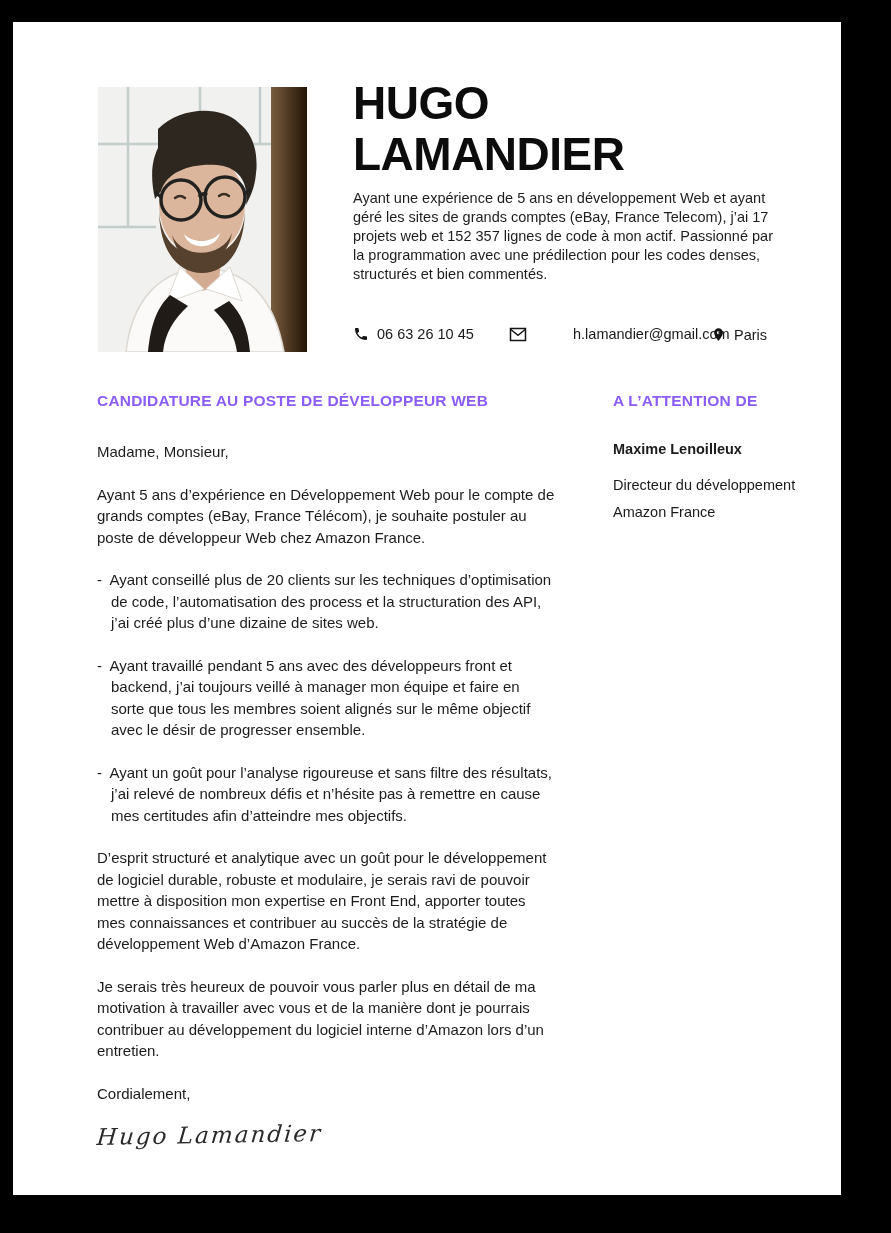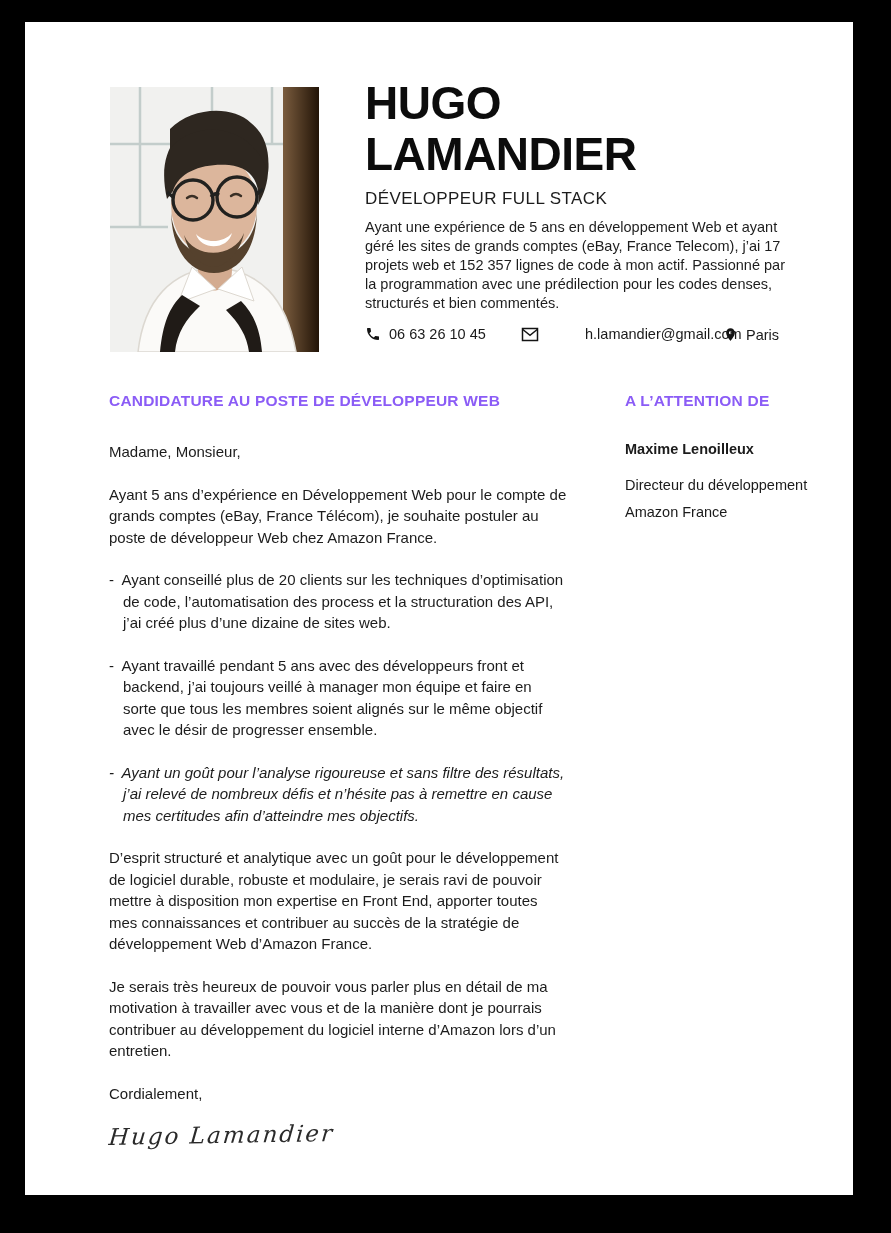--- a/index.html
+++ b/index.html
@@ -5,21 +5,21 @@
   html,body{margin:0;padding:0;}
   body{
     width:891px;height:1233px;
     background:#000;
     position:relative;
     font-family:"Liberation Sans",sans-serif;
     color:#161616;
     -webkit-font-smoothing:antialiased;
   }
   .sheet{
-    position:absolute;left:25px;top:22px;
+    position:absolute;left:13px;top:22px;
     width:828px;height:1173px;
     background:#ffffff;
   }
   .photo{
     position:absolute;left:85px;top:65px;
     width:209px;height:265px;overflow:hidden;
     background:#f1f1ef;
   }
   .photo svg{display:block;width:209px;height:265px;}
   .name-block{
@@ -55,21 +55,21 @@
     position:absolute;left:84px;top:370px;width:458px;
   }
   .letter-body{
     margin-top:31px;font-size:15px;line-height:21.5px;color:#1c1c1c;
   }
   .letter-body p{margin:16px 0 21px 0;}
   .bullets{margin:0 0 21px 0;padding:0;list-style:none;}
   .bullets li{
     margin:0 0 21px 0;padding-left:14px;text-indent:-14px;
   }
-  .bullets li:last-child{margin-bottom:21px;font-style:italic;}
+  .bullets li:last-child{margin-bottom:21px;}
   .bullets li::before{content:"-\2002";margin-right:0;}
   .signoff{margin-bottom:14px;}
   .signature{
     font-family:"DejaVu Serif",serif;font-style:italic;
     font-size:23px;letter-spacing:2px;color:#2a2a2a;
     transform:skewX(-6deg) rotate(-1deg);transform-origin:left center;
     display:inline-block;margin-top:2px;
   }
   .recipient-col{
     position:absolute;left:600px;top:370px;width:210px;
@@ -129,21 +129,20 @@
         <line x1="147" y1="107" x2="153" y2="102"></line>
       </g>
 
       <path d="M77 111 q5 -4 10 0" fill="none" stroke="#3a2f25" stroke-width="2.4" stroke-linecap="round"></path>
       <path d="M121 109 q5 -4 10 0" fill="none" stroke="#3a2f25" stroke-width="2.4" stroke-linecap="round"></path>
     </svg>
   </div>
 
   <div class="name-block">
     <h1 class="name"><span>HUGO</span><br><span>LAMANDIER</span></h1>
-    <div class="job-title">DÉVELOPPEUR FULL STACK</div>
     <div class="summary">Ayant une expérience de 5 ans en développement Web et ayant géré les sites de grands comptes (eBay, France Telecom), j’ai 17 projets web et 152 357 lignes de code à mon actif. Passionné par la programmation avec une prédilection pour les codes denses, structurés et bien commentés.</div>
   </div>
 
   <div class="contact-row">
     <div class="contact-item c-phone">
       <span>
         <svg width="16" height="16" viewBox="0 0 24 24">
             <path fill="#141414" d="M6.62 10.79a15.05 15.05 0 0 0 6.59 6.59l2.2-2.2c.27-.27.67-.36 1.02-.24 1.12.37 2.33.57 3.57.57.55 0 1 .45 1 1V20c0 .55-.45 1-1 1C10.61 21 3 13.39 3 4c0-.55.45-1 1-1h3.5c.55 0 1 .45 1 1 0 1.25.2 2.45.57 3.57.11.35.03.74-.25 1.02l-2.2 2.2z"></path>
           </svg>
       </span>

